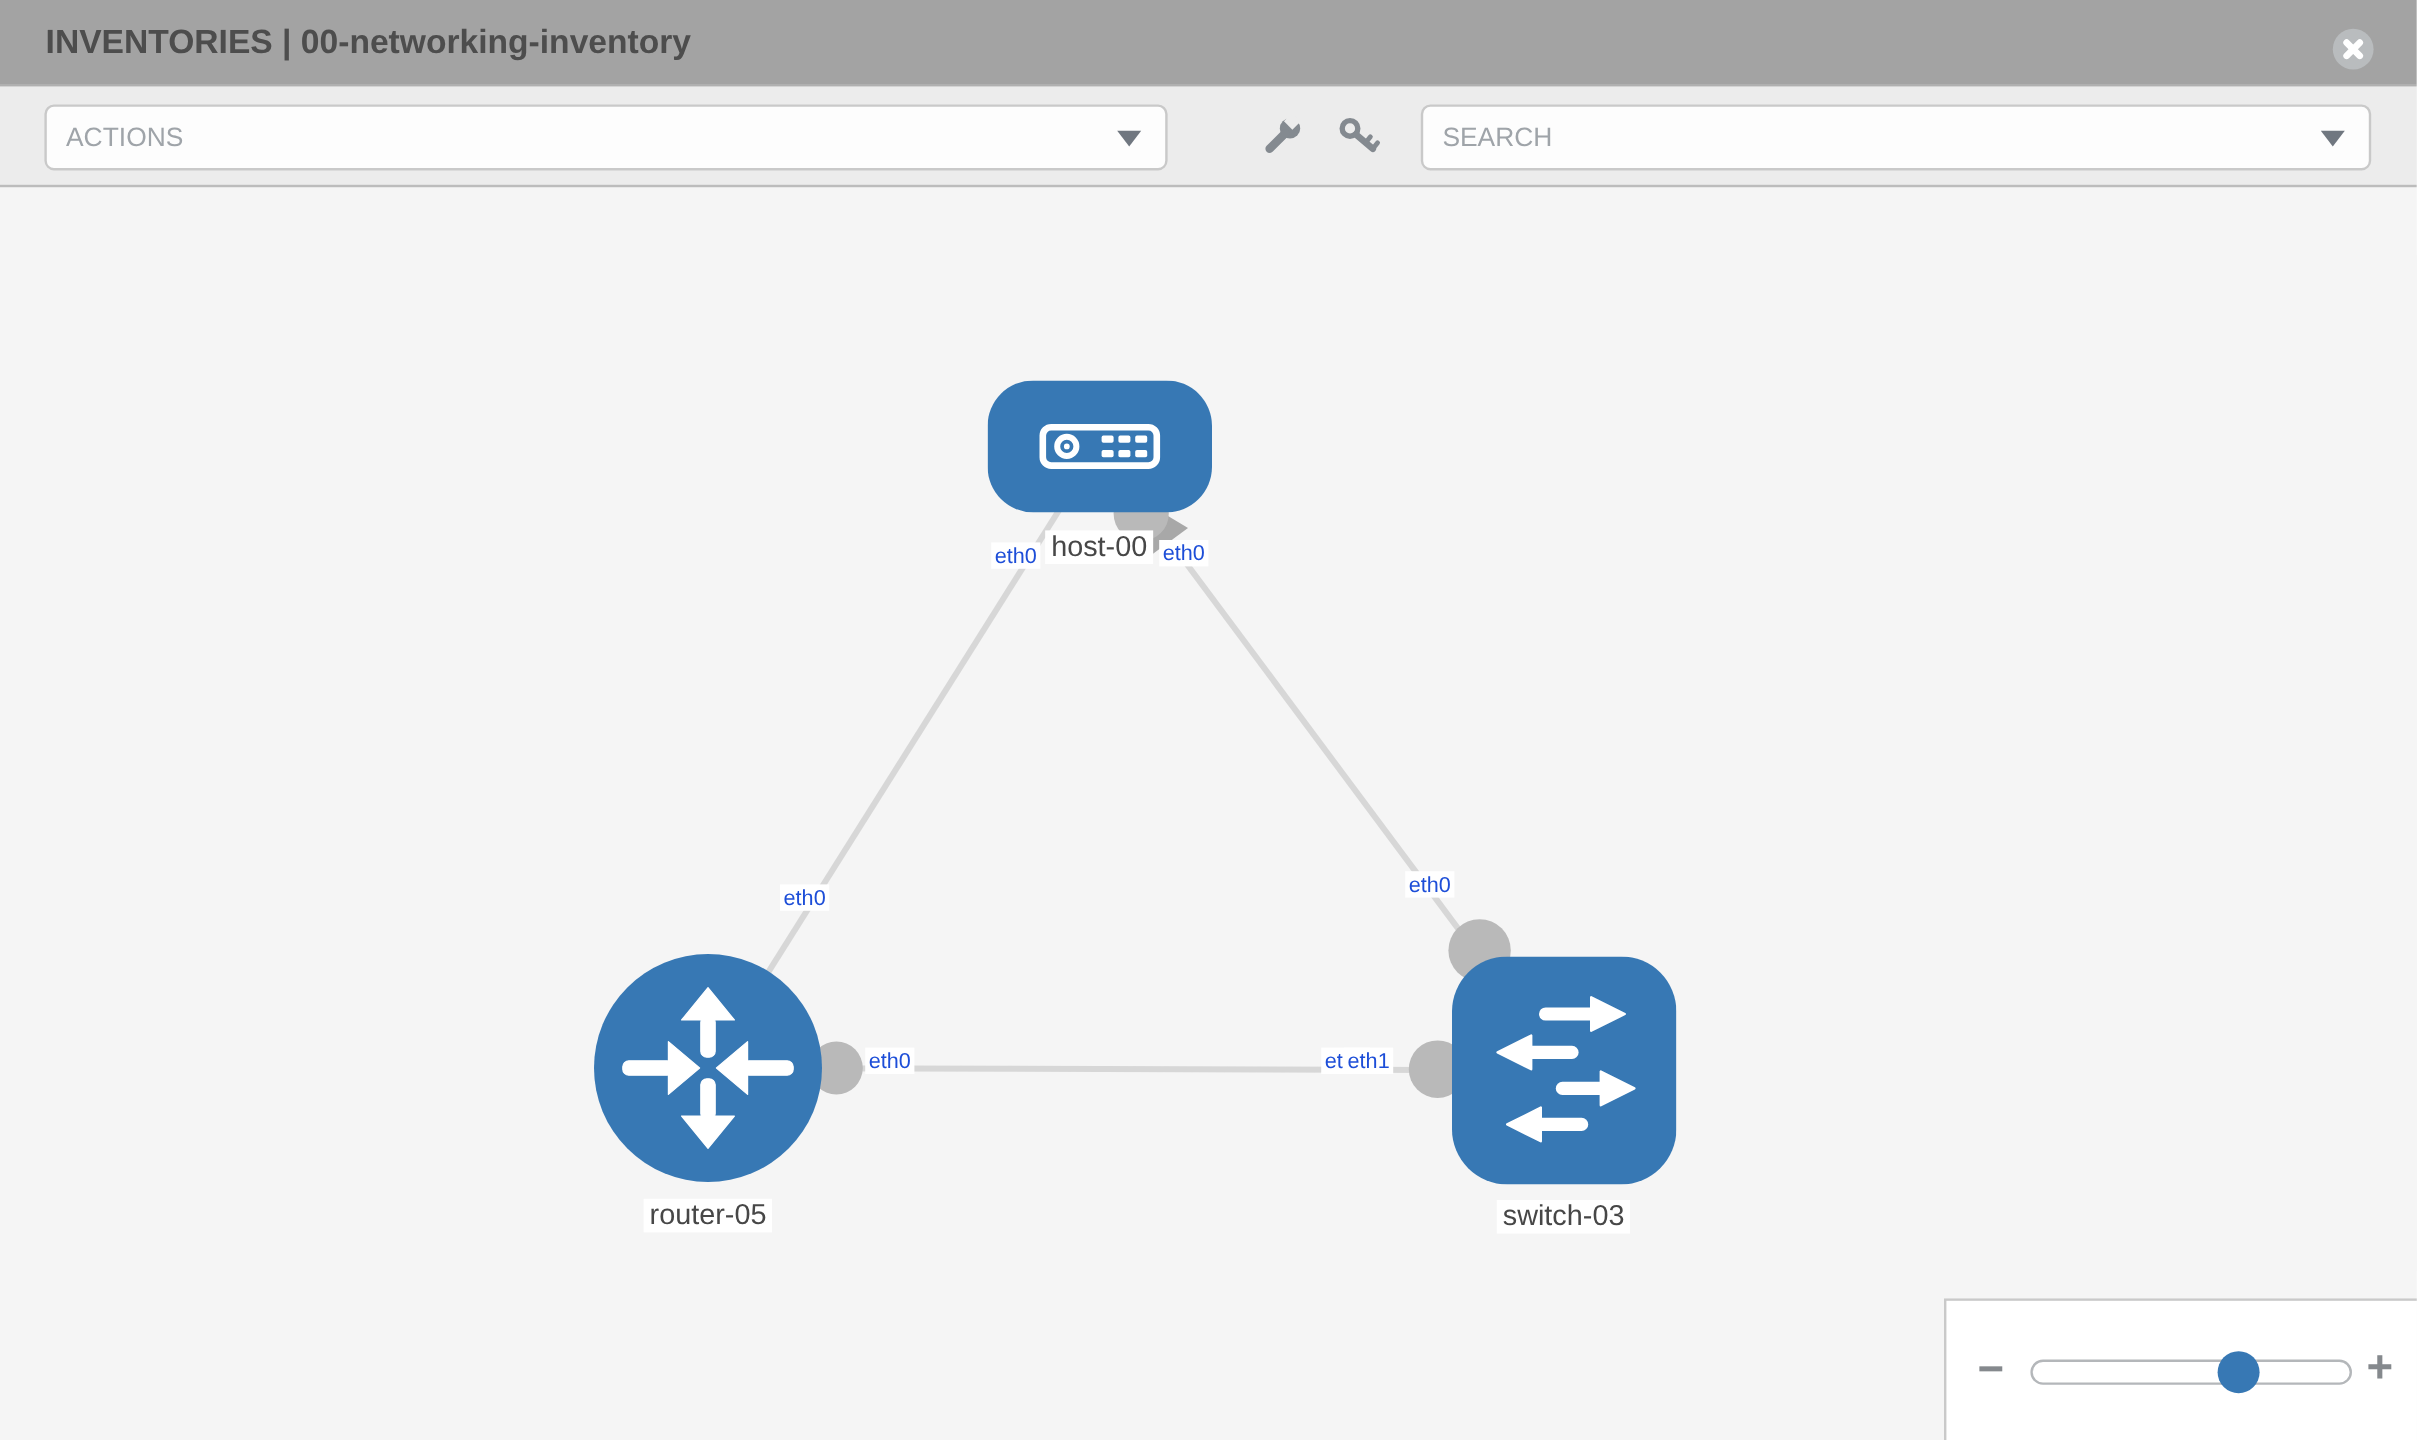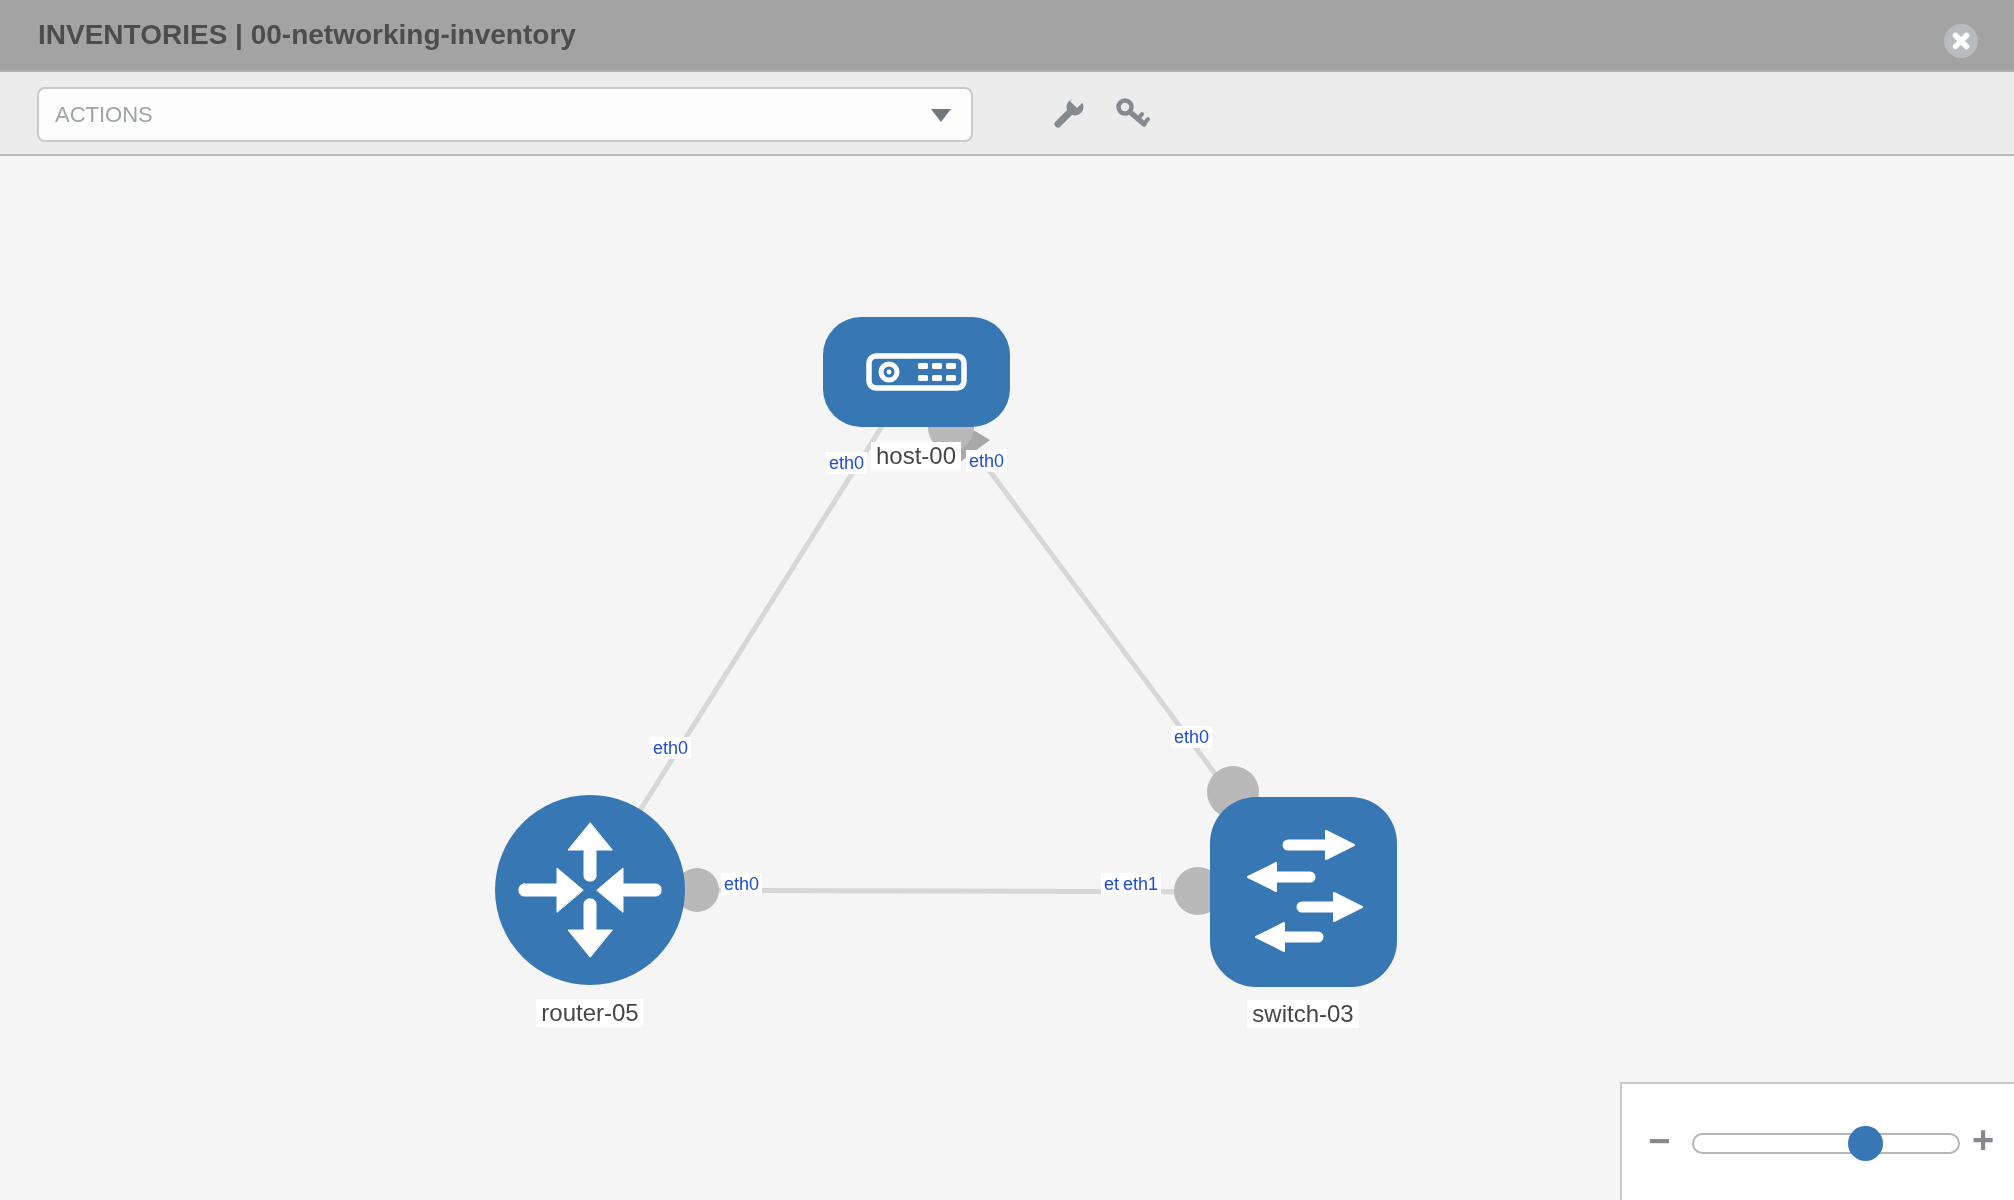--- a/index.html
+++ b/index.html
@@ -166,20 +166,24 @@
       <line x1="22.5" y1="11.5" x2="11.5" y2="22.5" stroke="#ffffff" stroke-width="5.5" stroke-linecap="round"></line>
     </svg>
   </div>
 </div>
 
 <div class="toolbar">
   <div class="select actions">
     <span class="ph">ACTIONS</span>
     <span class="caret"></span>
   </div>
+  <div class="select search">
+    <span class="ph">SEARCH</span>
+    <span class="caret"></span>
+  </div>
 </div>
 
 <svg class="tool-icon wrench" width="36" height="36" viewBox="0 0 36 36">
   <circle cx="25" cy="11" r="8.5" fill="#848a90"></circle>
   <rect x="22" y="0" width="10" height="10" transform="rotate(45 27 5)" fill="#ececec"></rect>
   <line x1="8" y1="28" x2="21" y2="15" stroke="#848a90" stroke-width="7" stroke-linecap="round"></line>
 </svg>
 <svg class="tool-icon key" width="38" height="36" viewBox="0 0 38 36">
   <circle cx="11" cy="11" r="6.5" fill="none" stroke="#848a90" stroke-width="4.5"></circle>
   <line x1="16" y1="16" x2="30" y2="28" stroke="#848a90" stroke-width="5.5" stroke-linecap="round"></line>

